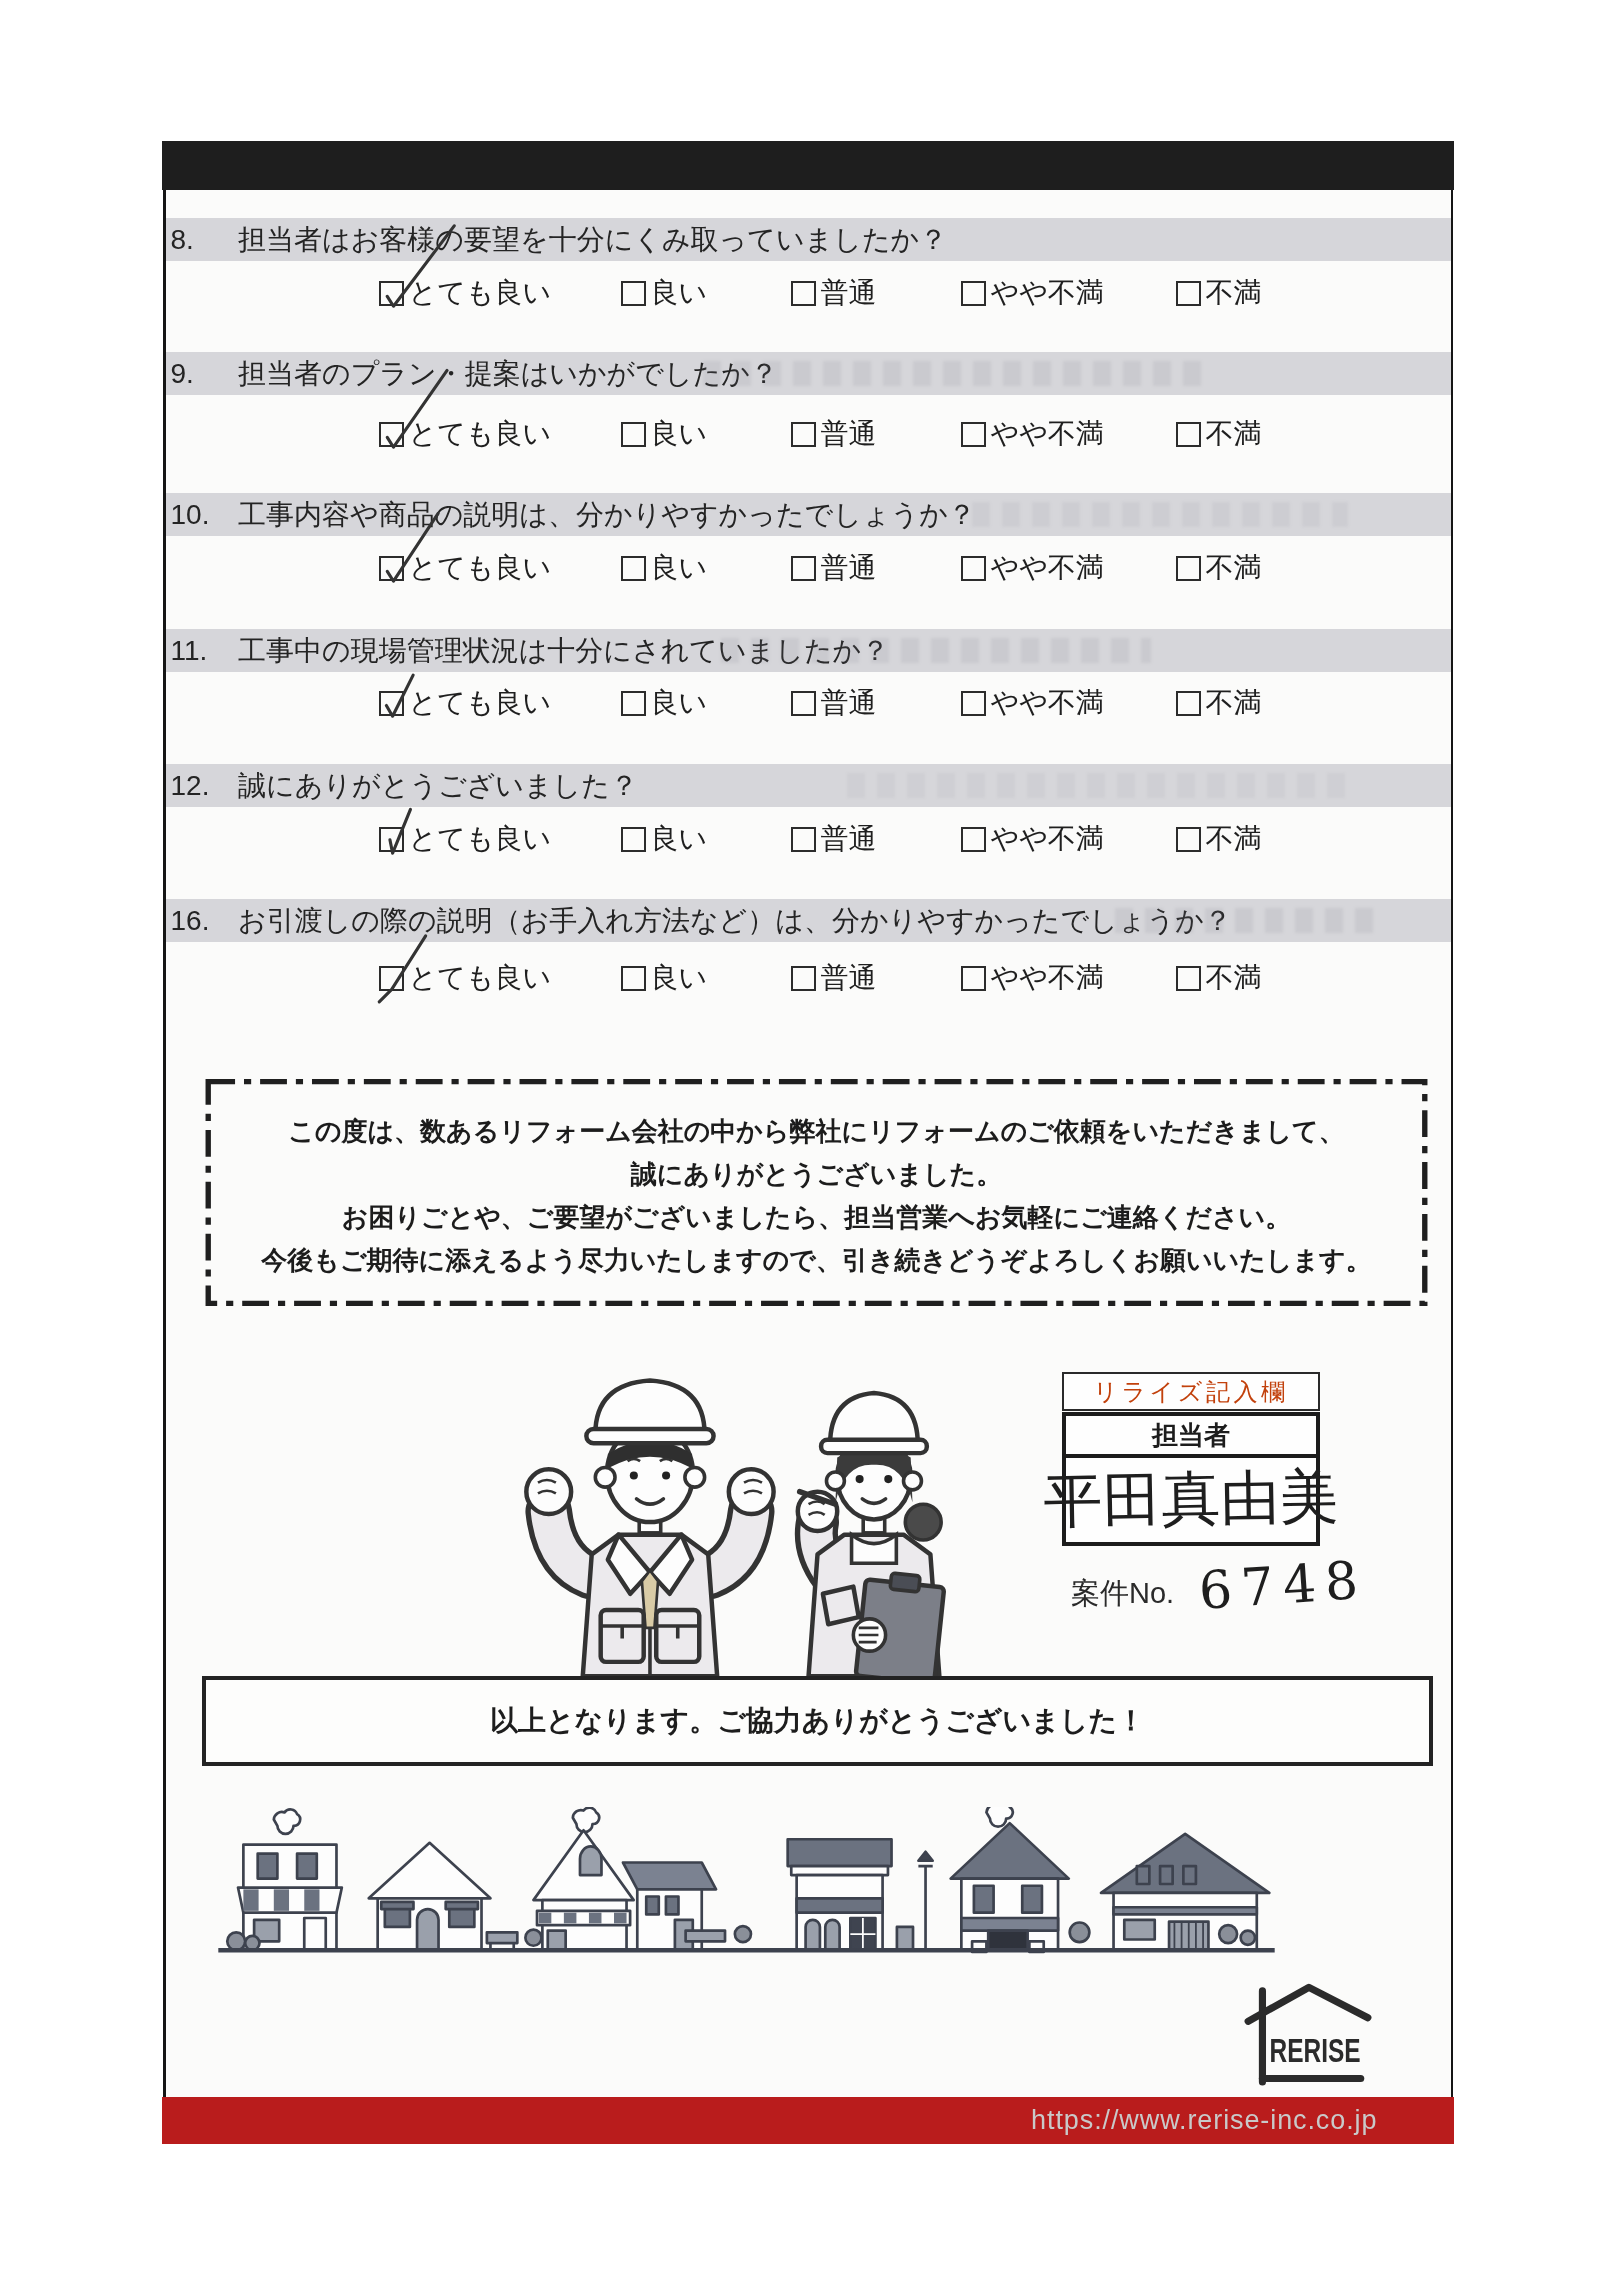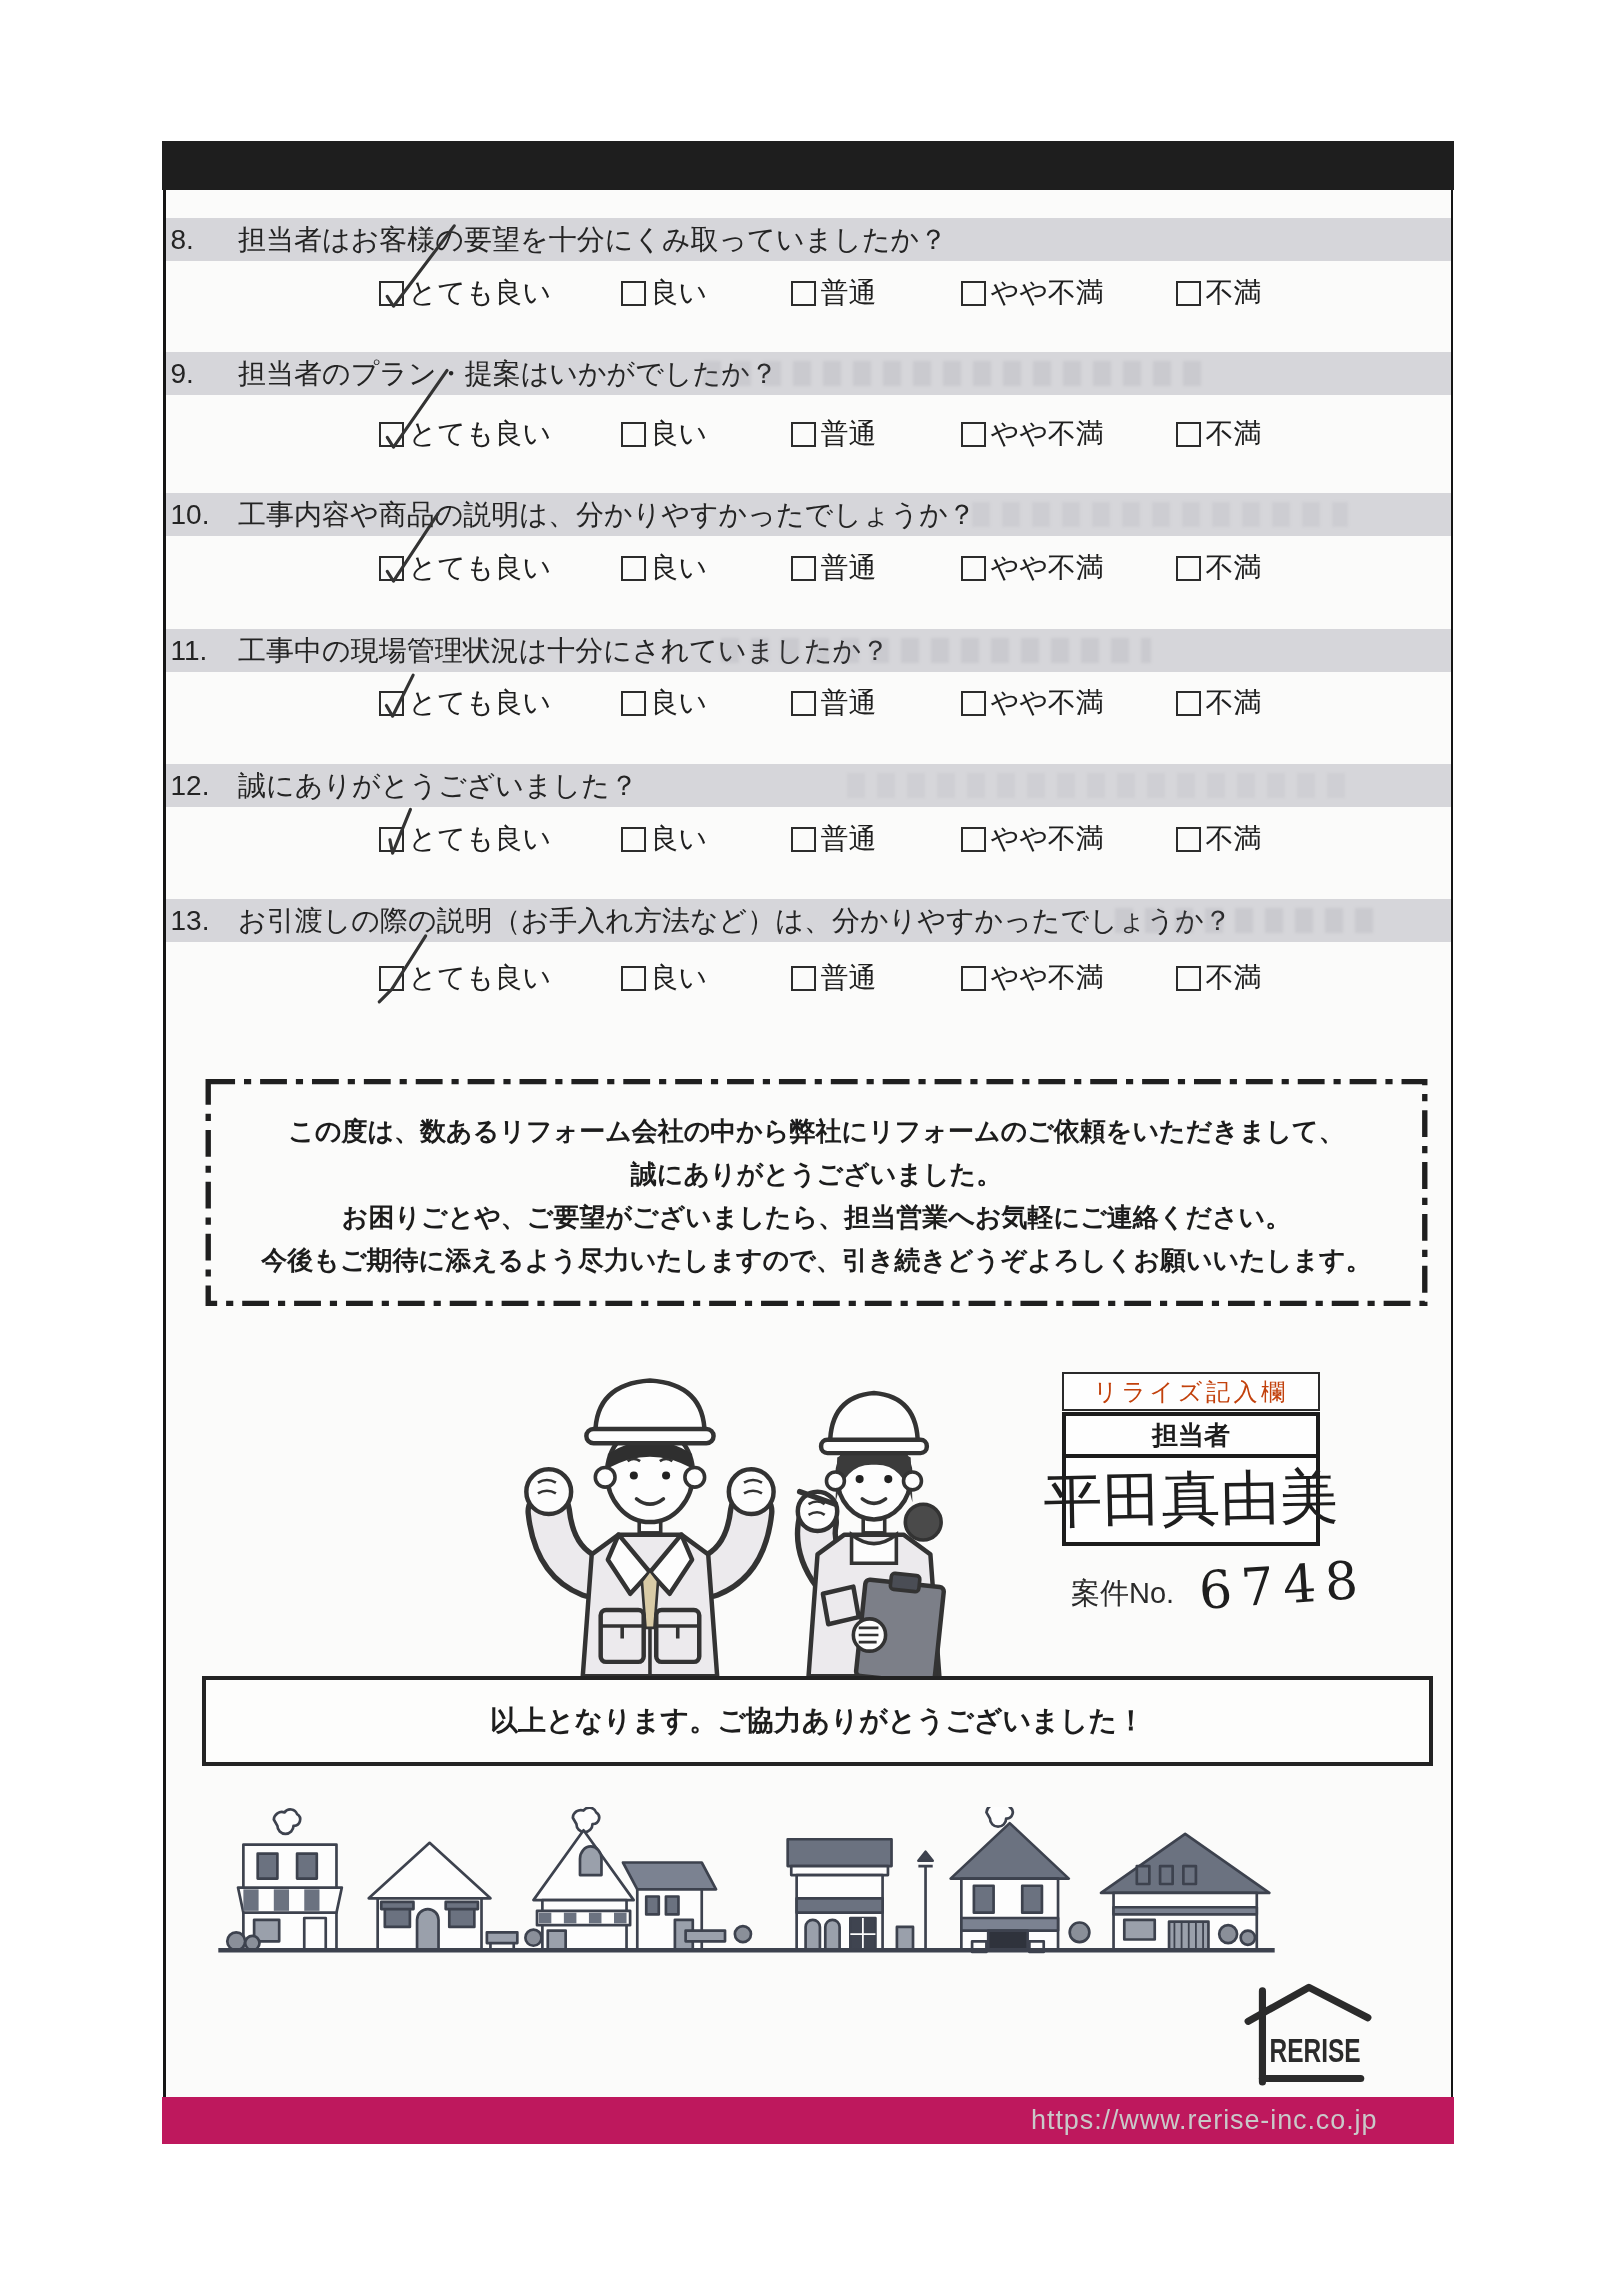--- a/index.html
+++ b/index.html
@@ -8,21 +8,21 @@
     font-family:"Liberation Sans","DejaVu Sans",sans-serif;color:#222;
     overflow:hidden;
   }
   .page{
     position:absolute;left:163px;top:141px;width:1290px;height:2003px;
     background:#fbfbfa;border-left:3.6px solid #151515;border-right:2.7px solid #151515;
     box-sizing:border-box;
   }
   .topbar{position:absolute;left:-3.6px;top:0;width:1292px;height:49px;background:#1e1e1e}
   .footbar{
-    position:absolute;left:-3.6px;bottom:0;width:1292px;height:47px;background:#be185d;
+    position:absolute;left:-3.6px;bottom:0;width:1292px;height:47px;background:#b91c1c;
     display:flex;align-items:center;justify-content:flex-end;
     padding-right:77px;box-sizing:border-box;color:#c9c9c9;font-size:27px;letter-spacing:0.9px;
   }
   
   .qband{
     position:absolute;left:0;width:100%;height:43px;background:#d6d6da;
     display:flex;align-items:center;font-size:28px;color:#242424;
   }
   .qnum{position:absolute;left:4.5px;width:63px}
   .qtext{position:absolute;left:72px;white-space:nowrap}
@@ -232,21 +232,21 @@
       <span class="cb"></span>
       <span>やや不満</span>
     </span>
     <span class="opt o4">
       <span class="cb"></span>
       <span>不満</span>
     </span>
   </div>
 
   <div class="qband" style="top:758px">
-    <span class="qnum">13.</span>
+    <span class="qnum">16.</span>
     <span class="qtext">お引渡しの際の説明（お手入れ方法など）は、分かりやすかったでしょうか？</span>
     <span class="smudge" style="left:949px;width:269px"></span>
   </div>
   <div class="optrow" style="top:818px">
     <span class="opt o0">
       <span class="cb">
         <svg class="check" style="overflow:visible" viewBox="0 0 28 28" width="25" height="25">
             <path d="M-2 38 L12 24 L50 -36"></path>
           </svg>
       </span>

